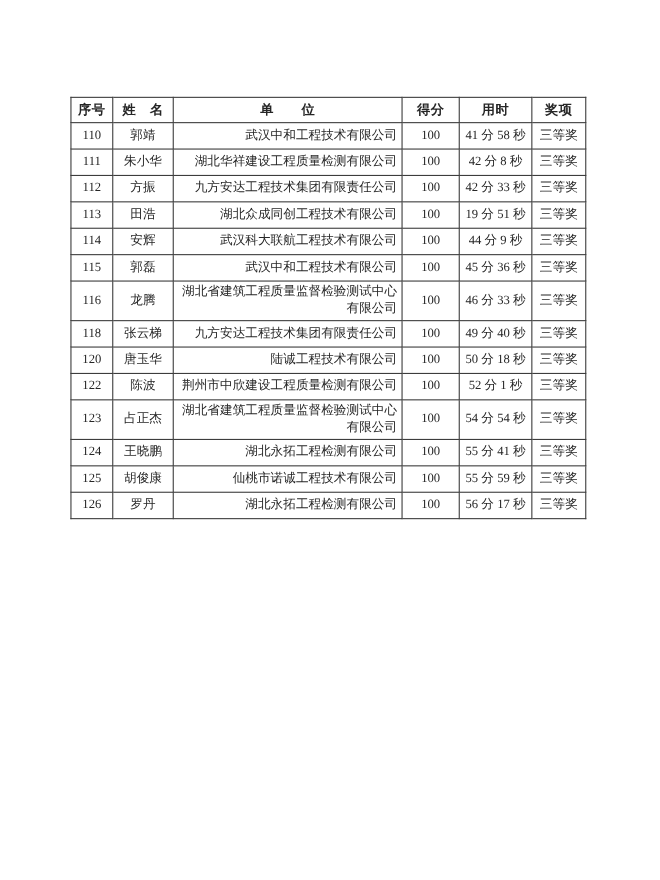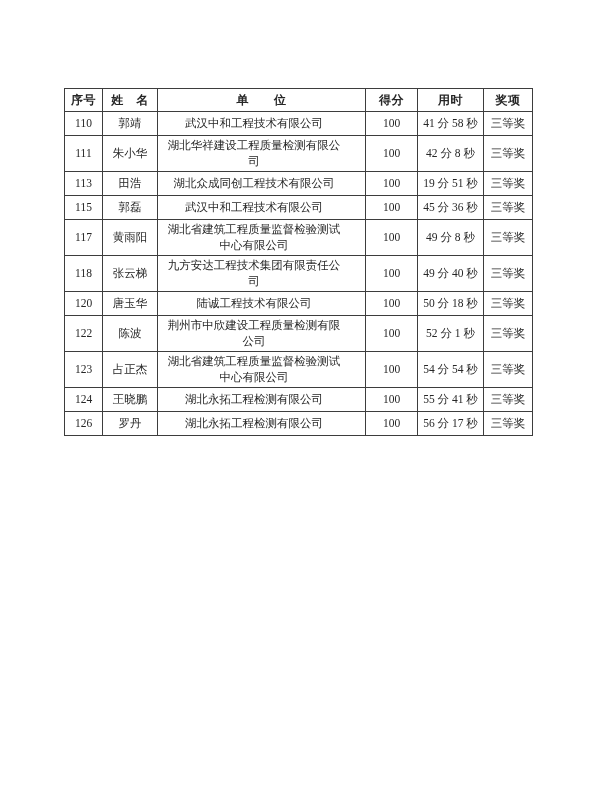--- a/index.html
+++ b/index.html
@@ -39,23 +39,23 @@
     font-family: "Liberation Sans", "DejaVu Sans", sans-serif;
     font-weight: bold;
     font-size: 12px;
     height: 18px;
     letter-spacing: 0.5px;
   }
   table.results tbody td {
     height: 19px;
   }
   table.results td.col-org {
-    text-align: center;
+    text-align: right;
     padding-left: 5px;
-    padding-right: 20px;
+    padding-right: 4px;
   }
   table.results td.col-no,
   table.results td.col-score {
     font-size: 11.5px;
   }
   .page-number {
     position: absolute;
     top: 730px;
     right: 80px;
     font-size: 14px;
@@ -99,41 +99,57 @@
         </tr>
         <tr>
           <td class="col-no">111</td>
           <td class="col-name">朱小华</td>
           <td class="col-org">湖北华祥建设工程质量检测有限公司</td>
           <td class="col-score">100</td>
           <td class="col-time">42 分 8 秒</td>
           <td class="col-award">三等奖</td>
         </tr>
         <tr>
+          <td class="col-no">112</td>
+          <td class="col-name">方振</td>
+          <td class="col-org">九方安达工程技术集团有限责任公司</td>
+          <td class="col-score">100</td>
+          <td class="col-time">42 分 33 秒</td>
+          <td class="col-award">三等奖</td>
+        </tr>
+        <tr>
           <td class="col-no">113</td>
           <td class="col-name">田浩</td>
           <td class="col-org">湖北众成同创工程技术有限公司</td>
           <td class="col-score">100</td>
           <td class="col-time">19 分 51 秒</td>
           <td class="col-award">三等奖</td>
         </tr>
         <tr>
+          <td class="col-no">114</td>
+          <td class="col-name">安辉</td>
+          <td class="col-org">武汉科大联航工程技术有限公司</td>
+          <td class="col-score">100</td>
+          <td class="col-time">44 分 9 秒</td>
+          <td class="col-award">三等奖</td>
+        </tr>
+        <tr>
           <td class="col-no">115</td>
           <td class="col-name">郭磊</td>
           <td class="col-org">武汉中和工程技术有限公司</td>
           <td class="col-score">100</td>
           <td class="col-time">45 分 36 秒</td>
           <td class="col-award">三等奖</td>
         </tr>
         <tr>
-          <td class="col-no">117</td>
-          <td class="col-name">黄雨阳</td>
+          <td class="col-no">116</td>
+          <td class="col-name">龙腾</td>
           <td class="col-org">湖北省建筑工程质量监督检验测试中心有限公司</td>
           <td class="col-score">100</td>
-          <td class="col-time">49 分 8 秒</td>
+          <td class="col-time">46 分 33 秒</td>
           <td class="col-award">三等奖</td>
         </tr>
         <tr>
           <td class="col-no">118</td>
           <td class="col-name">张云梯</td>
           <td class="col-org">九方安达工程技术集团有限责任公司</td>
           <td class="col-score">100</td>
           <td class="col-time">49 分 40 秒</td>
           <td class="col-award">三等奖</td>
         </tr>
@@ -163,20 +179,28 @@
         </tr>
         <tr>
           <td class="col-no">124</td>
           <td class="col-name">王晓鹏</td>
           <td class="col-org">湖北永拓工程检测有限公司</td>
           <td class="col-score">100</td>
           <td class="col-time">55 分 41 秒</td>
           <td class="col-award">三等奖</td>
         </tr>
         <tr>
+          <td class="col-no">125</td>
+          <td class="col-name">胡俊康</td>
+          <td class="col-org">仙桃市诺诚工程技术有限公司</td>
+          <td class="col-score">100</td>
+          <td class="col-time">55 分 59 秒</td>
+          <td class="col-award">三等奖</td>
+        </tr>
+        <tr>
           <td class="col-no">126</td>
           <td class="col-name">罗丹</td>
           <td class="col-org">湖北永拓工程检测有限公司</td>
           <td class="col-score">100</td>
           <td class="col-time">56 分 17 秒</td>
           <td class="col-award">三等奖</td>
         </tr>
       </tbody>
   </table>
 

